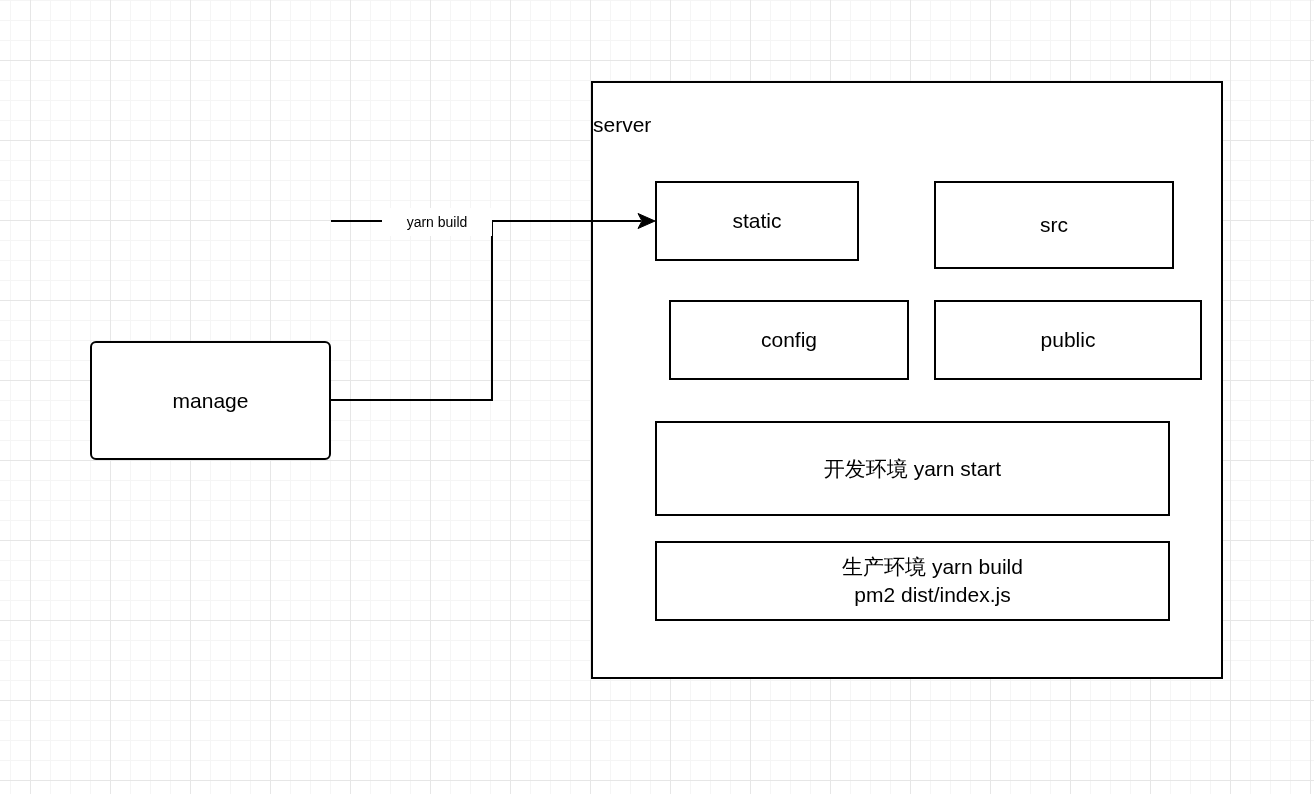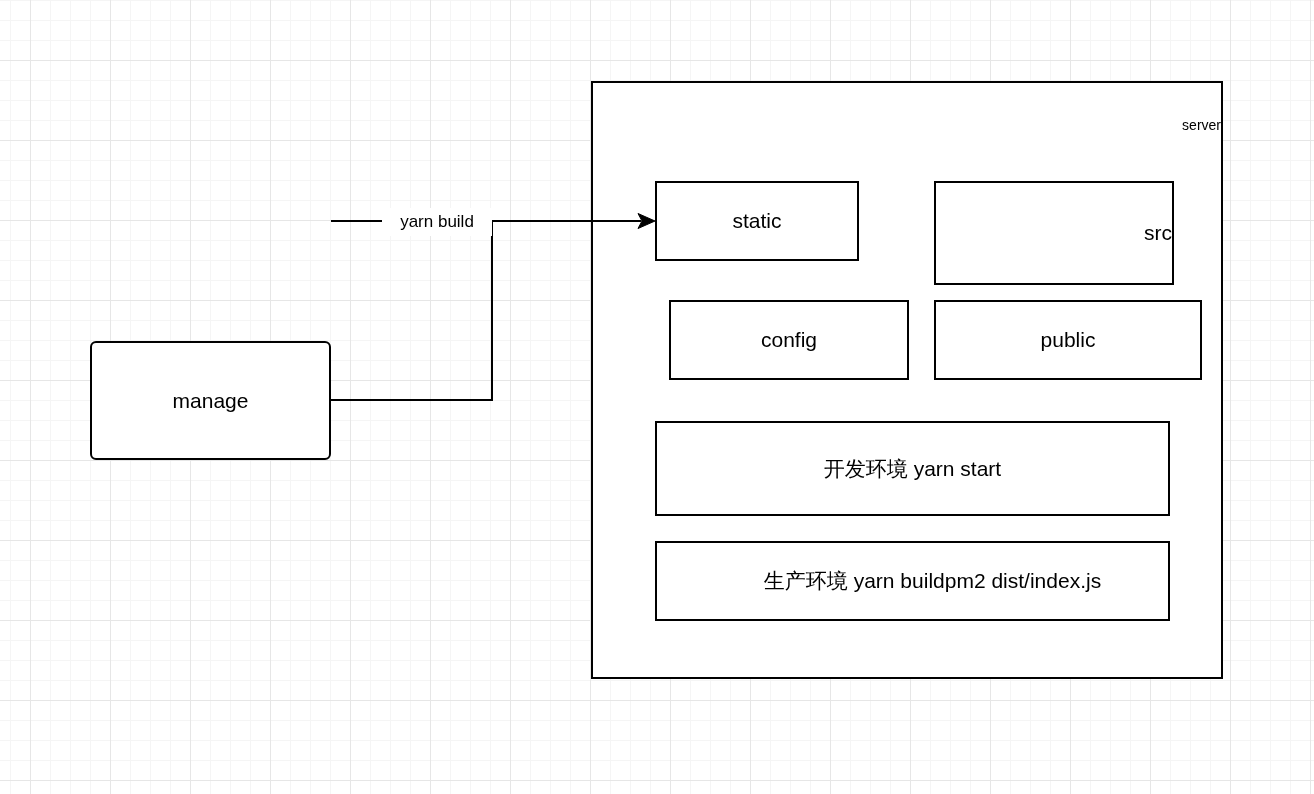--- a/index.html
+++ b/index.html
@@ -30,64 +30,64 @@
     border: 2px solid #000000;
     display: flex;
     align-items: center;
     justify-content: center;
     text-align: center;
     font-size: 21px;
     line-height: 26px;
     z-index: 3;
   }
   .node.multiline {
-    flex-direction: row;
+    flex-direction: column;
     line-height: 28px;
     padding-left: 40px;
   }
   #server-container {
     z-index: 1;
     align-items: flex-start;
   }
   #server-title {
     position: absolute;
     top: 29px;
     left: 0;
     width: 100%;
-    text-align: right;
-    font-size: 14px;
+    text-align: left;
+    font-size: 21px;
   }
   #edge-layer {
     position: absolute;
     top: 0;
     left: 0;
     width: 1314px;
     height: 794px;
     z-index: 5;
     pointer-events: none;
   }
   #edge-label-yarn-build {
     position: absolute;
     left: 382px;
     top: 208px;
     width: 110px;
     height: 28px;
     background: #ffffff;
     display: flex;
     align-items: center;
     justify-content: center;
-    font-size: 17px;
+    font-size: 14px;
     z-index: 6;
   }
   
   #node-v6-dooring { left: 90px;  top: 161px; width: 241px; height: 119px; }
   #node-manage     { left: 90px;  top: 341px; width: 241px; height: 119px; border-radius: 6px; }
   #server-container{ left: 591px; top: 81px;  width: 632px; height: 598px; }
   #node-static     { left: 655px; top: 181px; width: 204px; height: 80px; }
-  #node-src        { left: 934px; top: 181px; width: 240px; height: 104px; justify-content: flex-end; }
+  #node-src        { left: 934px; top: 181px; width: 240px; height: 88px; }
   #node-config     { left: 669px; top: 300px; width: 240px; height: 80px; }
   #node-public     { left: 934px; top: 300px; width: 268px; height: 80px; }
   #node-dev-env    { left: 655px; top: 421px; width: 515px; height: 95px; }
   #node-prod-env   { left: 655px; top: 541px; width: 515px; height: 80px; }
 </style>
 </head>
 <body>
 
 <div id="canvas">
 

